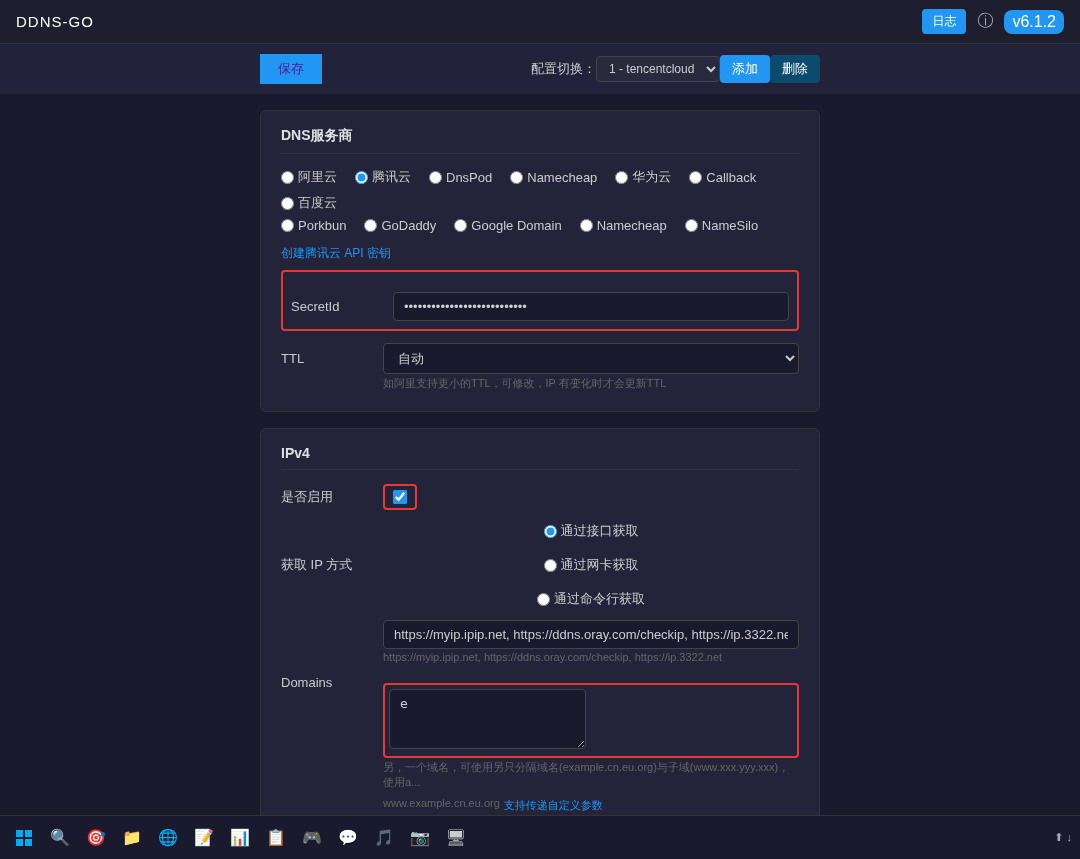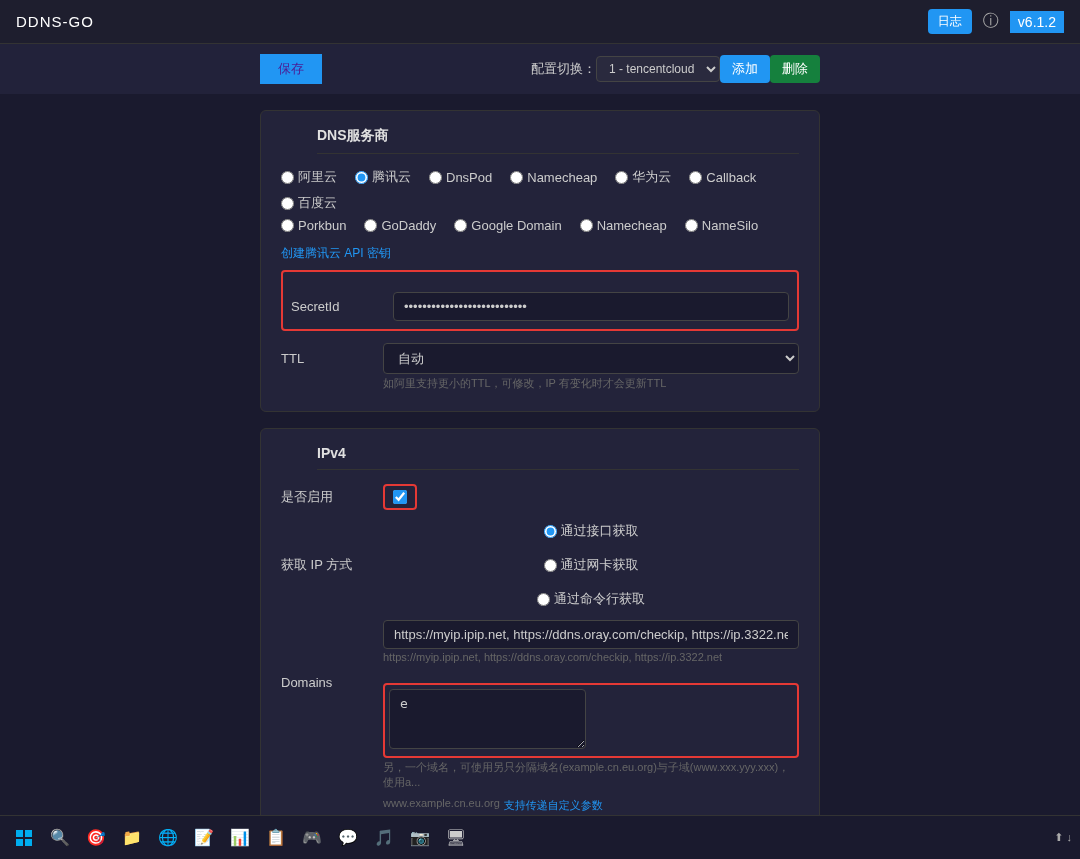--- a/index.html
+++ b/index.html
@@ -37,23 +37,23 @@
       color: #fff;
       border: none;
       border-radius: 4px;
       padding: 4px 10px;
       font-size: 12px;
       cursor: pointer;
     }
     .header-version {
       background: #2196F3;
       color: #fff;
-      border-radius: 0;
+      border-radius: 8px;
       padding: 3px 8px;
-      font-size: 14px;
+      font-size: 16px;
     }
     .header-icon {
       color: #aaa;
       font-size: 16px;
       cursor: pointer;
     }
 
     
     .toolbar {
       background: #22223a;
@@ -89,21 +89,21 @@
     .btn-add {
       background: #2196F3;
       color: #fff;
       border: none;
       border-radius: 4px;
       padding: 5px 12px;
       font-size: 13px;
       cursor: pointer;
     }
     .btn-del {
-      background: #15803d;
+      background: #0c4a6e;
       color: #fff;
       border: none;
       border-radius: 4px;
       padding: 5px 12px;
       font-size: 13px;
       cursor: pointer;
     }
 
     
     .main {
@@ -120,21 +120,20 @@
       border-radius: 6px;
       padding: 16px 20px 20px 20px;
     }
     .card-title {
       font-size: 14px;
       color: #e0e0e0;
       font-weight: bold;
       margin-bottom: 14px;
       padding-bottom: 8px;
       border-bottom: 1px solid #333;
-      margin-left: 36px;
     }
 
     
     .radio-row {
       display: flex;
       flex-wrap: wrap;
       gap: 8px 18px;
       align-items: center;
       margin-bottom: 6px;
     }

